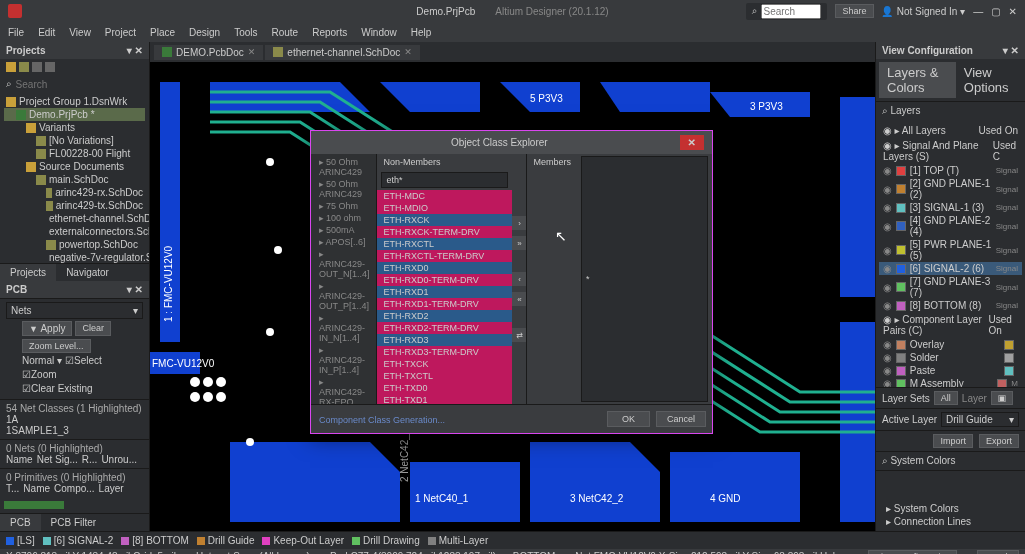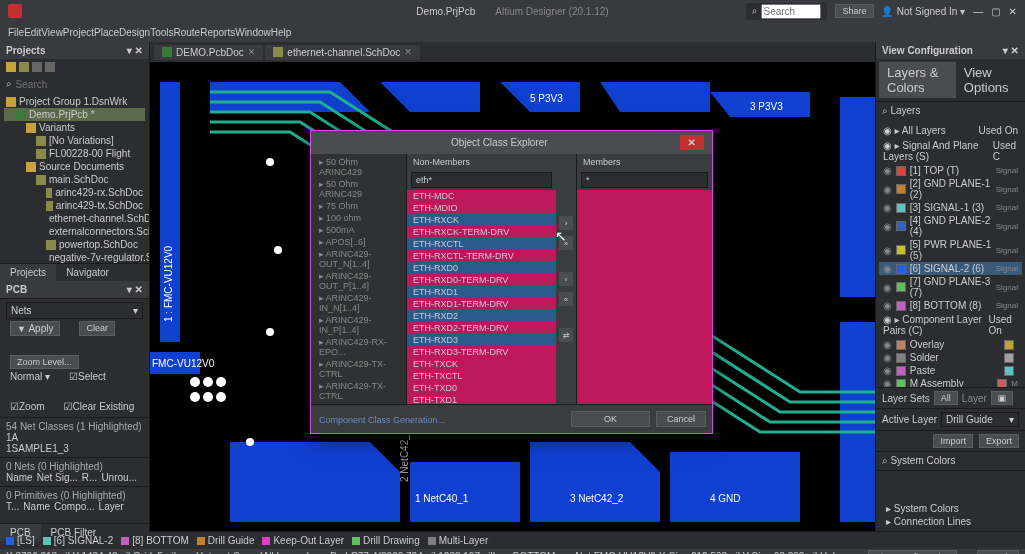--- a/index.html
+++ b/index.html
@@ -2,39 +2,39 @@
 <html><head>
 <meta charset="utf-8">
 <style>
 *{margin:0;padding:0;box-sizing:border-box;font-family:Tahoma,sans-serif;font-size:10px;color:#ccc;user-select:none}
 body{background:#2b2d30;width:1025px;height:554px;overflow:hidden;position:relative}
 .titlebar{height:22px;background:#383a3d;display:flex;align-items:center;padding:0 8px;justify-content:space-between}
 .titlebar .center{position:absolute;left:50%;transform:translateX(-50%);display:flex;gap:20px}
 .titlebar .right{display:flex;gap:8px;align-items:center}
 .titlebar .right span{cursor:pointer}
 .titlebar .searchbox{display:flex;align-items:center;gap:4px;background:#2b2d30;padding:1px 6px;border-radius:2px}
-.menubar{height:20px;background:#383a3d;display:flex;align-items:center;gap:0;padding:0 8px}
+.menubar{height:20px;background:#383a3d;display:flex;align-items:center;gap:14px;padding:0 8px}
 .menubar span{cursor:pointer}
 .main{display:flex;height:489px}
 .left{width:150px;background:#2b2d30;display:flex;flex-direction:column;border-right:1px solid #1a1a1a}
 .panel-hdr{background:#383a3d;padding:3px 6px;font-weight:bold;display:flex;justify-content:space-between;align-items:center}
 .searchrow{display:flex;align-items:center;gap:4px;padding:3px 6px;background:#2b2d30}
 .searchrow input{background:transparent;border:none;color:#999;flex:1;outline:none}
 .tree{flex:0 0 170px;overflow:auto;padding:2px 4px}
 .tree-item{padding:1px 2px;white-space:nowrap;cursor:pointer;display:flex;align-items:center;gap:3px}
 .tree-item.sel{background:#5a6a4a}
 .ti0{padding-left:2px}.ti1{padding-left:12px}.ti2{padding-left:22px}.ti3{padding-left:32px}.ti4{padding-left:42px}
 .ico{width:10px;height:10px;display:inline-block}
 .ico-fold{background:#c9a03a}.ico-doc{background:#8a8a4a}.ico-pcb{background:#3a7a3a}
 .tabs{display:flex;background:#2b2d30;border-top:1px solid #1a1a1a}
 .tab{padding:3px 10px;cursor:pointer}
 .tab.act{background:#383a3d}
 .subpanel{padding:3px 6px;background:#2b2d30;border-top:1px solid #1a1a1a}
 .btn{background:#4a4c4f;border:1px solid #5a5c5f;padding:1px 6px;cursor:pointer;display:inline-block;font-size:9px}
-.netrow{display:flex;gap:19px;flex-wrap:wrap;margin:2px 4px}
+.netrow{display:flex;gap:3px;flex-wrap:wrap;margin:2px 16px}
 .center-area{flex:1;background:#000;position:relative;overflow:hidden}
 .doctabs{height:20px;background:#2b2d30;display:flex;align-items:center;gap:2px;padding:0 4px}
 .doctab{padding:2px 8px;background:#383a3d;display:flex;align-items:center;gap:4px;cursor:pointer}
 .doctab .x{color:#888;font-size:9px}
 .toolbar{position:absolute;top:28px;left:50%;transform:translateX(-50%);background:#383a3dcc;padding:3px;display:flex;gap:2px;border-radius:2px}
 .tbtn{width:18px;height:18px;background:#4a4c4f;cursor:pointer;display:flex;align-items:center;justify-content:center;font-size:9px}
 .pcb-canvas{position:absolute;inset:20px 0 0 0}
 .right-panel{width:150px;background:#2b2d30;border-left:1px solid #1a1a1a;display:flex;flex-direction:column}
 .layer-tabs{display:flex;background:#2b2d30;padding:3px}
 .layer-tab{padding:3px 8px;cursor:pointer;font-size:13px}
@@ -47,21 +47,21 @@
 .layer-item .nm{flex:1;font-size:10px}
 .layer-item .tag{font-size:8px;color:#888}
 .dialog{position:absolute;left:310px;top:130px;width:403px;background:#3a3c3f;border:1px solid #d946ef;box-shadow:0 4px 20px rgba(0,0,0,.5)}
 .dialog-title{background:#4a4c4f;padding:4px 8px;display:flex;justify-content:space-between;align-items:center}
 .dialog-title span:first-child{margin:0 auto}
 .dialog-close{background:#c43030;padding:2px 8px;cursor:pointer;font-weight:bold}
 .dialog-body{display:flex;height:250px}
 .dlg-col1{width:95px;background:#2f3133;overflow:auto;padding:2px}
 .dlg-col2{width:150px;display:flex;flex-direction:column;border-left:1px solid #1a1a1a}
 .dlg-col3{width:20px;display:flex;flex-direction:column;justify-content:center;gap:6px;align-items:center}
-.dlg-col4{flex:1;display:flex;flex-direction:column;border-left:1px solid #1a1a1a}
+.dlg-col4{flex:1;display:flex;flex-direction:row;border-left:1px solid #1a1a1a}
 .dlg-hdr{padding:3px 6px;background:#3a3c3f;font-size:9px}
 .dlg-input{margin:2px 4px;background:#2b2d30;border:1px solid #1a1a1a;padding:2px 4px;font-size:9px}
 .dlg-list{flex:1;overflow:auto;background:#be185d}
 .dlg-item{padding:1px 6px;font-size:9px;cursor:pointer}
 .dlg-item.hl{background:#2a5a8a}
 .dlg-item.grey{color:#888}
 .arrow{width:14px;height:14px;background:#4a4c4f;display:flex;align-items:center;justify-content:center;cursor:pointer;font-size:8px}
 .dialog-foot{padding:6px;display:flex;justify-content:flex-end;gap:6px;border-top:1px solid #1a1a1a}
 .dialog-link{position:absolute;bottom:8px;left:8px;color:#6a8aca;font-size:9px;cursor:pointer}
 .statusbar{height:18px;background:#2b2d30;display:flex;align-items:center;gap:8px;padding:0 6px;font-size:9px;border-top:1px solid #1a1a1a}
@@ -557,18 +557,18 @@
       <div class="arrow">⇄</div>
     </div>
     <div class="dlg-col4">
       <div class="dlg-hdr">Members</div>
       <input class="dlg-input" value="*" style="">
       <div class="dlg-list" id="members"></div>
     </div>
   </div>
   <div class="dialog-foot">
     <span class="dialog-link">Component Class Generation...</span>
-    <span class="btn" style="padding:2px 32px">OK</span>
+    <span class="btn" style="padding:2px 14px">OK</span>
     <span class="btn" style="padding:2px 10px">Cancel</span>
   </div>
 </div>
 
 <div style="position:absolute;left:555px;top:228px;font-size:14px;color:#fff">↖</div>
 
 </body></html>

